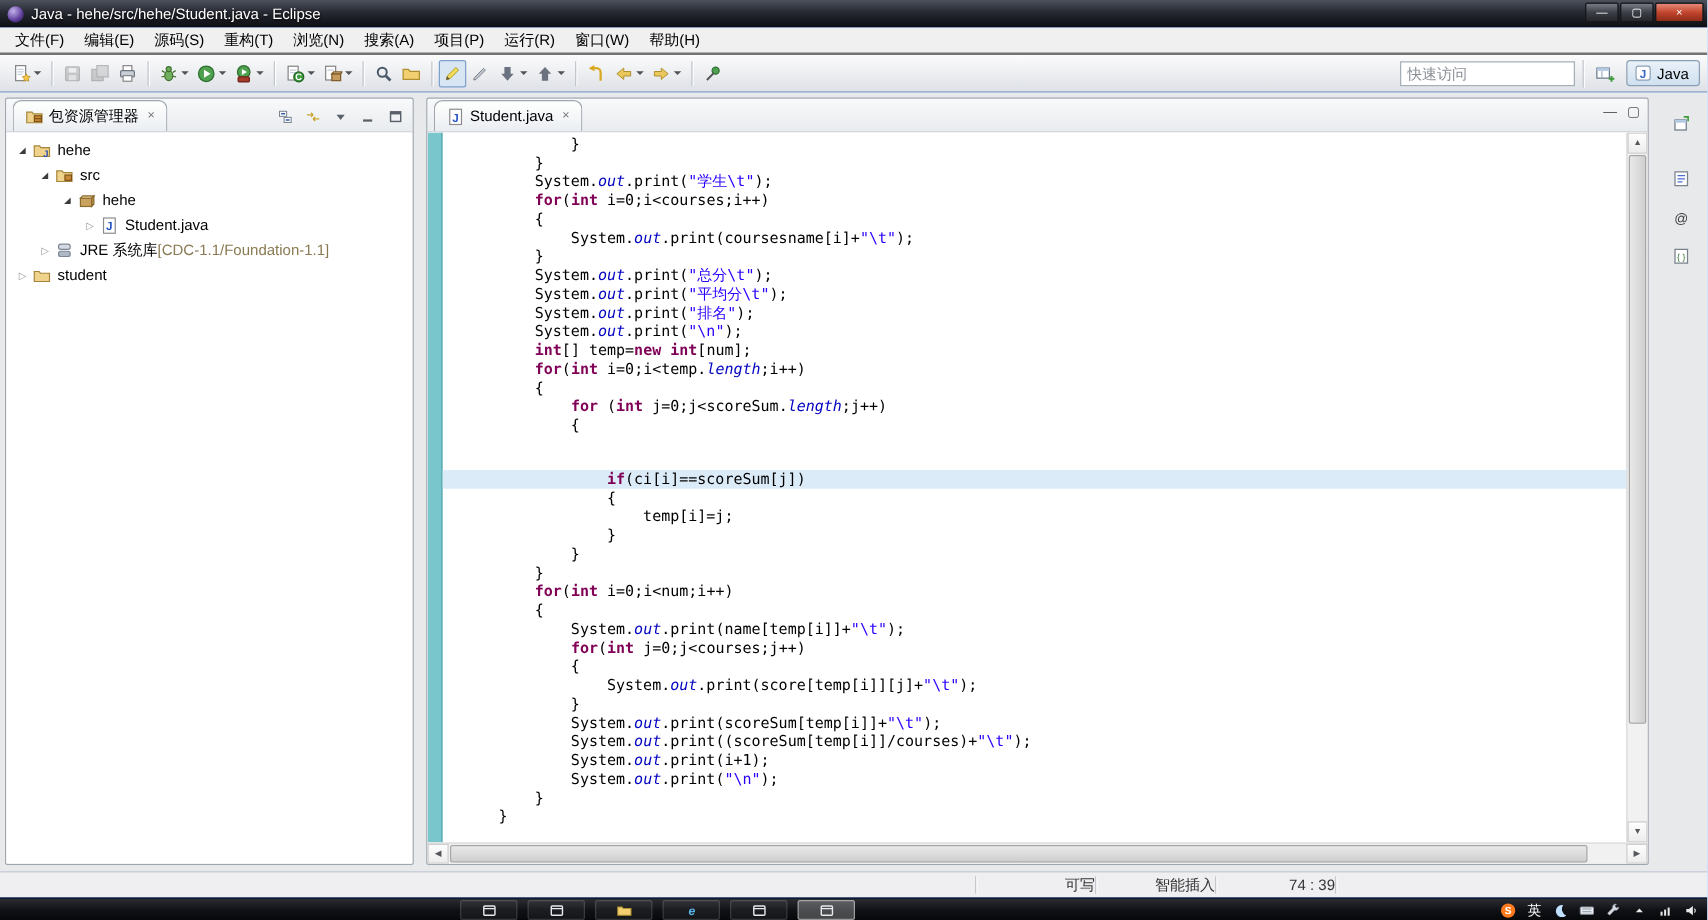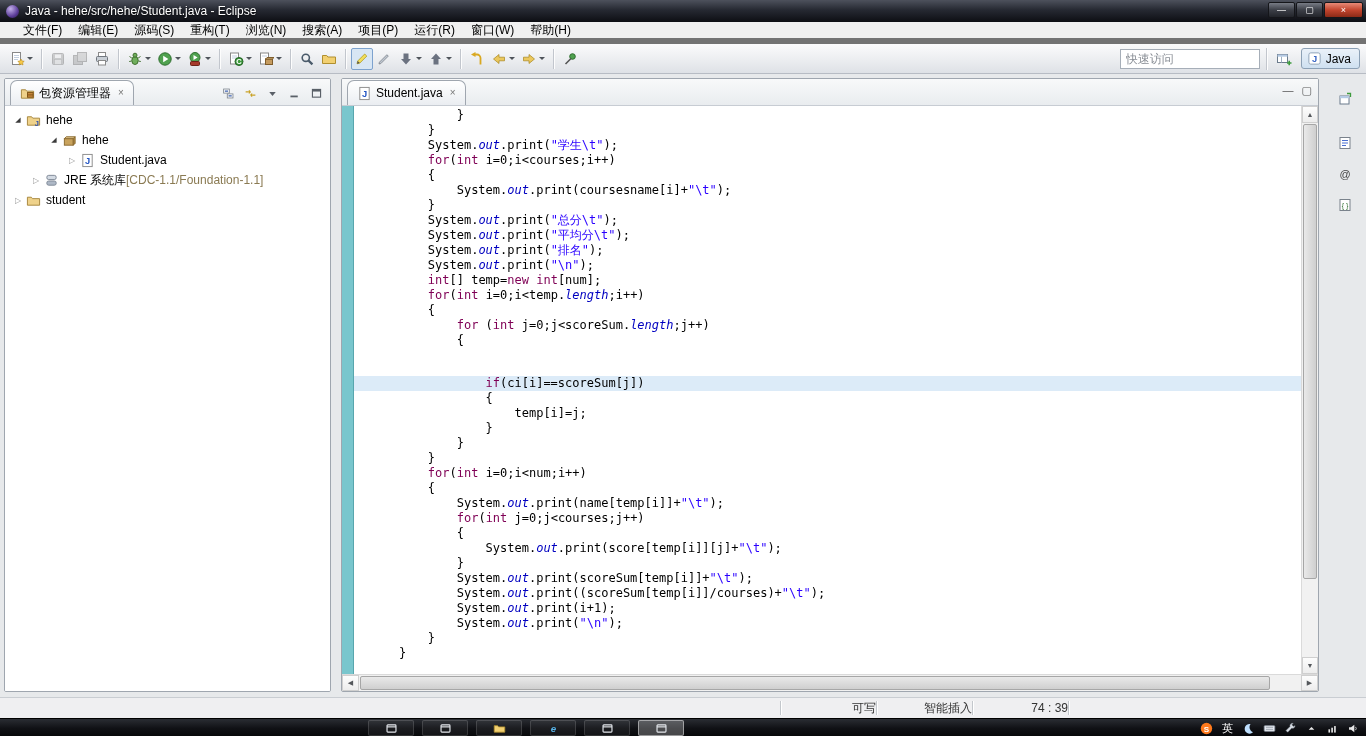--- a/index.html
+++ b/index.html
@@ -15,21 +15,21 @@
     background:radial-gradient(circle at 35% 30%, #c3b0ea, #5c3d99 60%, #241540); margin-right:6px; flex:0 0 auto; }
   #title-text { font-size:12px; text-shadow:0 1px 2px #000; white-space:nowrap; }
   #win-controls { position:absolute; right:3px; top:2px; display:flex; gap:1px; }
   .win-btn { width:27px; height:16px; display:flex; align-items:center; justify-content:center;
     background:linear-gradient(#777b85,#3c3f47 50%,#23252b); border:1px solid #15161a; border-radius:2px;
     color:#fff; font-size:9px; line-height:1; }
   .win-btn.close { width:39px; background:linear-gradient(#e78a77,#c2452e 50%,#8c2а17); background:linear-gradient(#e78a77,#c2452e 50%,#8c2a17); }
 
   
   #menubar { position:absolute; top:22px; left:0; right:0; height:22px; background:#F0F0F0;
-    border-bottom:6px solid #737373; display:flex; align-items:center; padding-left:15px; }
+    border-bottom:2px solid #737373; display:flex; align-items:center; padding-left:4px; }
   .menu-item { padding:3px 8px; white-space:nowrap; }
 
   
   #toolbar { position:absolute; top:44px; left:0; right:0; height:30px;
     background:linear-gradient(#FBFBFC,#EAECEF 60%,#DEE1E6); border-bottom:1px solid #B7BCC4;
     display:flex; align-items:center; padding:0 6px 0 4px; }
   #tb-groups { display:flex; align-items:center; }
   .tb-group { display:flex; align-items:center; padding:0 2px; }
   .tb-sep { width:1px; height:20px; background:#C2C6CD; box-shadow:1px 0 0 #FDFDFD; margin:0 3px; }
   .tb-btn { display:flex; align-items:center; height:22px; padding:1px 2px; border:1px solid transparent; border-radius:2px; }
@@ -84,21 +84,21 @@
   
   #editor-tools { position:absolute; right:6px; top:6px; display:flex; gap:8px; align-items:center; color:#555; }
   .ed-minmax { font-size:11px; line-height:1; }
   #editor-content { position:absolute; top:27px; left:0; right:0; bottom:17px; background:#fff; overflow:hidden; }
   #left-ruler { position:absolute; left:0; top:0; bottom:0; width:12px; background:#79C6CD; border-right:1px solid #58A6AE; }
   #code { position:absolute; left:12px; top:0; right:17px; bottom:0; overflow:hidden; padding:2px 0 0 16px;
     font-family:"DejaVu Sans Mono","Liberation Mono",monospace; font-size:12px; line-height:15px; white-space:pre; }
   .cl { height:15px; }
   .cl.current { background:#DCEBF8; margin-left:-16px; padding-left:16px;margin-top:28px; }
   .t-p { color:#000; }
-  .t-k { color:#7F0055; font-weight:normal; }
+  .t-k { color:#7F0055; font-weight:bold; }
   .t-s { color:#2A00FF; }
   .t-f { color:#0000C0; font-style:italic; }
 
   
   #vscroll { position:absolute; right:0; top:0; bottom:0; width:17px; background:#F1F1F1; border-left:1px solid #DADADA; }
   .sb-btn { position:absolute; left:0; right:0; height:17px; display:flex; align-items:center; justify-content:center;
     font-size:7px; color:#55585c; background:linear-gradient(#FDFDFD,#EDEDED); border:1px solid #CFCFCF; }
   #vs-up { top:0; } #vs-down { bottom:0; }
   #vthumb { position:absolute; left:1px; right:1px; top:18px; height:455px;
     background:linear-gradient(90deg,#E9E9E9,#CFCFCF); border:1px solid #A6A6A6; border-radius:2px; }
@@ -449,20 +449,30 @@
             <div class="tree-row" style="padding-left: 6px;">
               <span class="expander expanded">◢</span>
               <span class="ico">
                 <svg width="16" height="16" viewBox="0 0 16 16">
                   <path d="M1.5 13V4h4.5l1.2 1.5h7.3V13z" fill="#EFD28B" stroke="#A5853B"></path>
                   <text x="11.5" y="13.8" font-size="8" font-weight="bold" fill="#2B4FB0" text-anchor="middle">J</text>
                 </svg>
               </span>
               <span class="tree-label">hehe</span>
             </div>
+            <div class="tree-row" style="padding-left: 24px;">
+              <span class="expander expanded">◢</span>
+              <span class="ico">
+                <svg width="16" height="16" viewBox="0 0 16 16">
+                  <path d="M1.5 13V4h4.5l1.2 1.5h7.3V13z" fill="#EFD28B" stroke="#A5853B"></path>
+                  <rect x="8.5" y="7.5" width="5.5" height="4.5" fill="#C9893B" stroke="#7E5215"></rect>
+                </svg>
+              </span>
+              <span class="tree-label">src</span>
+            </div>
             <div class="tree-row" style="padding-left: 42px;">
               <span class="expander expanded">◢</span>
               <span class="ico">
                 <svg width="16" height="16" viewBox="0 0 16 16">
                   <rect x="2.5" y="6" width="9.5" height="7" fill="#C9A35D" stroke="#8a6a2f"></rect>
                   <path d="M2.5 6l2-2h9.5l-2 2z" fill="#E3C68C" stroke="#8a6a2f"></path>
                   <path d="M14 4v7l-2 2V6z" fill="#B08A44" stroke="#8a6a2f"></path>
                 </svg>
               </span>
               <span class="tree-label">hehe</span>

